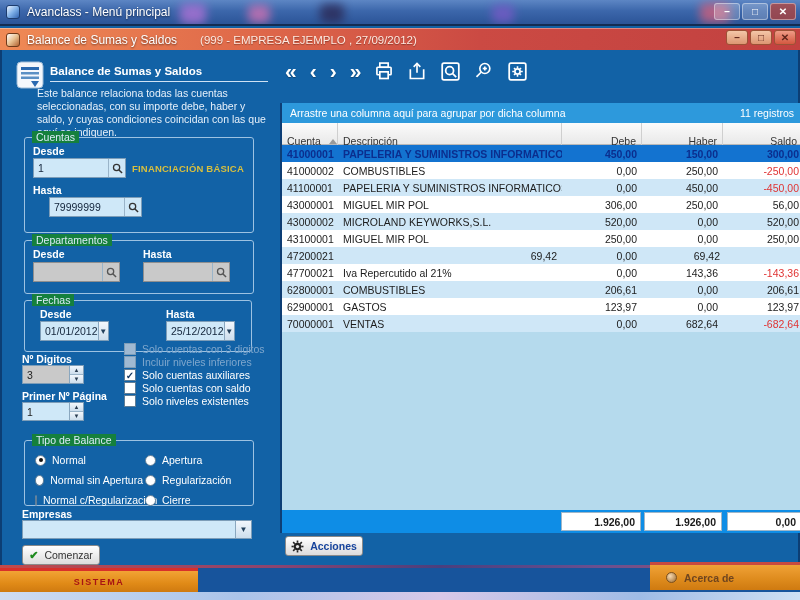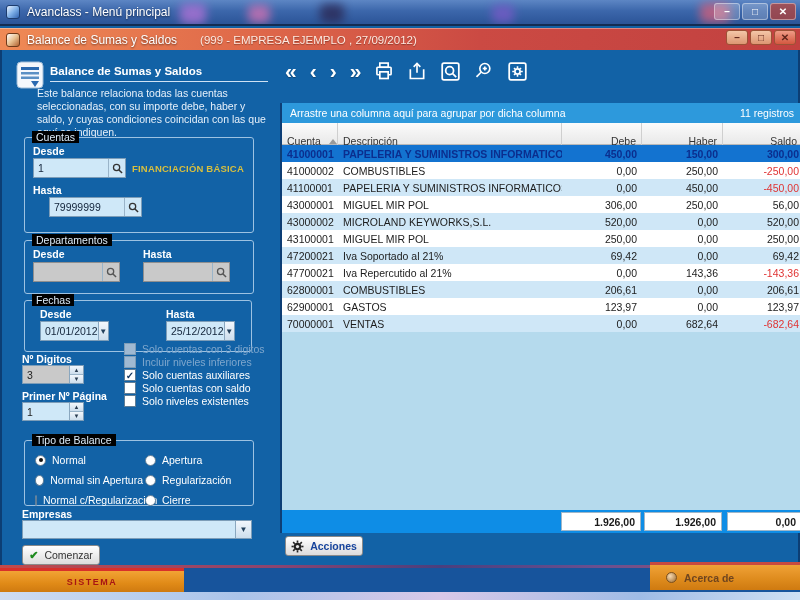--- a/index.html
+++ b/index.html
@@ -35,21 +35,21 @@
   .content { position:absolute; left:0; top:50px; width:800px; height:515px; background:#1262a6;
     border-left:2px solid #0c3e74; border-right:2px solid #0c3e74; }
 
   
   .doc-ico { position:absolute; left:14px; top:11px; }
   .panel-title { position:absolute; left:48px; top:15px; width:218px; color:#fff; font-size:11.5px; font-weight:bold;
     border-bottom:1px solid #cfe2f4; padding-bottom:4px; }
   .panel-desc { position:absolute; left:35px; top:37px; width:230px; color:#e6f0fa; font-size:10.5px; line-height:13px; }
 
   .fs { position:absolute; border:1px solid #9dc2e2; border-radius:3px; }
-  .fs-legend { position:absolute; top:-7px; left:7px; background:#000000; padding:0 4px; color:#dcebf8; font-size:10.5px; }
+  .fs-legend { position:absolute; top:-7px; left:7px; background:#15803d; padding:0 4px; color:#dcebf8; font-size:10.5px; }
   .lbl { position:absolute; color:#fff; font-size:10.5px; font-weight:bold; }
   .inp { position:absolute; background:#cfe8f8; border:1px solid #7d9db8; height:20px; display:flex; align-items:center; }
   .inp .val { flex:1; font-size:10.5px; color:#13243a; padding-left:4px; }
   .inp.gray { background:#c9c9c9; border-color:#8f8f8f; }
   .mag { width:17px; height:100%; display:flex; align-items:center; justify-content:center; border-left:1px solid #9ab4c9; }
   .note { position:absolute; color:#d8bf3e; font-size:9.5px; font-weight:bold; letter-spacing:.2px; }
 
   .combo { position:absolute; background:#cfe8f8; border:1px solid #7d9db8; height:20px; display:flex; align-items:center; }
   .combo .val { flex:1; font-size:10.5px; color:#13243a; padding-left:4px; white-space:nowrap; }
   .combo .arr { width:16px; height:100%; display:flex; align-items:center; justify-content:center;
@@ -112,21 +112,21 @@
   .gtotals { height:23px; background:#0e8de6; display:grid; grid-template-columns:279px 80px 3px 78px 5px 1fr; align-items:center; }
   .tot-box { background:#fff; border:1px solid #9fb6c8; height:19px; font-size:10.5px; font-weight:bold; color:#1a1a1a;
     text-align:right; padding:3px 5px 0 0; }
 
   .btn-acciones { position:absolute; left:283px; top:486px; width:78px; height:20px; color:#16439c; font-weight:bold; }
 
   
   .footer { position:absolute; left:0; top:565px; width:800px; height:27px; background:#17549c; }
   .footer .edge { position:absolute; left:0; top:0; width:800px; height:3px;
     background:linear-gradient(90deg,#c24a4a 0%,#8a4470 35%,#4a3f7e 55%,#6a5090 75%,#b05060 100%); }
-  .tab-sistema { position:absolute; left:0; top:3px; width:184px; height:24px;
+  .tab-sistema { position:absolute; left:0; top:3px; width:198px; height:24px;
     background:linear-gradient(180deg,#f2a335 0%,#e08a17 60%,#cf7a10 100%); border-top:3px solid #d8302a;
     display:flex; align-items:center; justify-content:center; }
   .tab-sistema span { color:#a81414; font-size:9px; font-weight:bold; letter-spacing:1.5px; }
   .tab-acerca { position:absolute; left:650px; top:-3px; width:150px; height:28px;
     background:linear-gradient(180deg,#f0a237 0%,#dd8a1c 60%,#cf7a10 100%); border-top:3px solid #c84a40;
     display:flex; align-items:center; gap:7px; padding-left:16px; }
   .tab-acerca .a-ico { width:11px; height:11px; border-radius:50%; background:radial-gradient(circle at 35% 35%,#f8d9b0,#9a6a30); border:1px solid #7a5020; }
   .tab-acerca span { color:rgba(90,55,30,.85); font-size:10.5px; font-weight:bold;text-align:right; }
   .desktop-strip { position:absolute; left:0; top:592px; width:800px; height:8px;
     background:linear-gradient(90deg,#cfdcf2 0%,#aac4ea 30%,#d8c8e8 55%,#9fbce6 80%,#cfe0f4 100%); }
@@ -437,21 +437,20 @@
           </div>
           <div class="trow">
             <div class="cell ">43100001</div>
             <div class="cell ">MIGUEL MIR POL</div>
             <div class="cell num">250,00</div>
             <div class="cell num">0,00</div>
             <div class="cell num saldo">250,00</div>
           </div>
           <div class="trow">
             <div class="cell ">47200021</div>
-            <div class="cell ">Iva Soportado al 21%</div>
             <div class="cell num">69,42</div>
             <div class="cell num">0,00</div>
             <div class="cell num saldo">69,42</div>
           </div>
           <div class="trow">
             <div class="cell ">47700021</div>
             <div class="cell ">Iva Repercutido al 21%</div>
             <div class="cell num">0,00</div>
             <div class="cell num">143,36</div>
             <div class="cell num saldo neg">-143,36</div>

